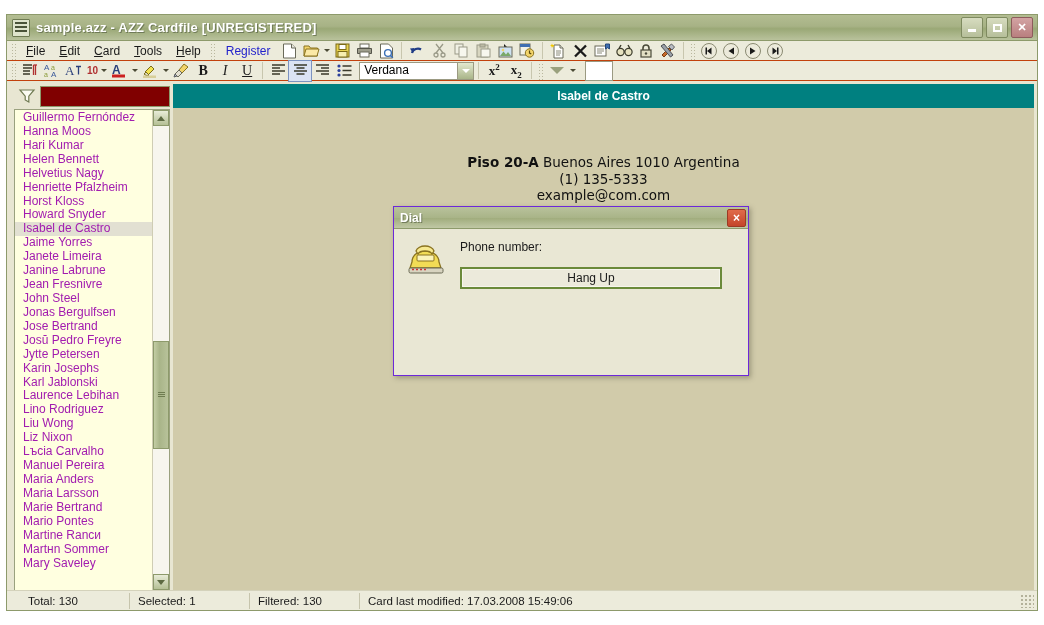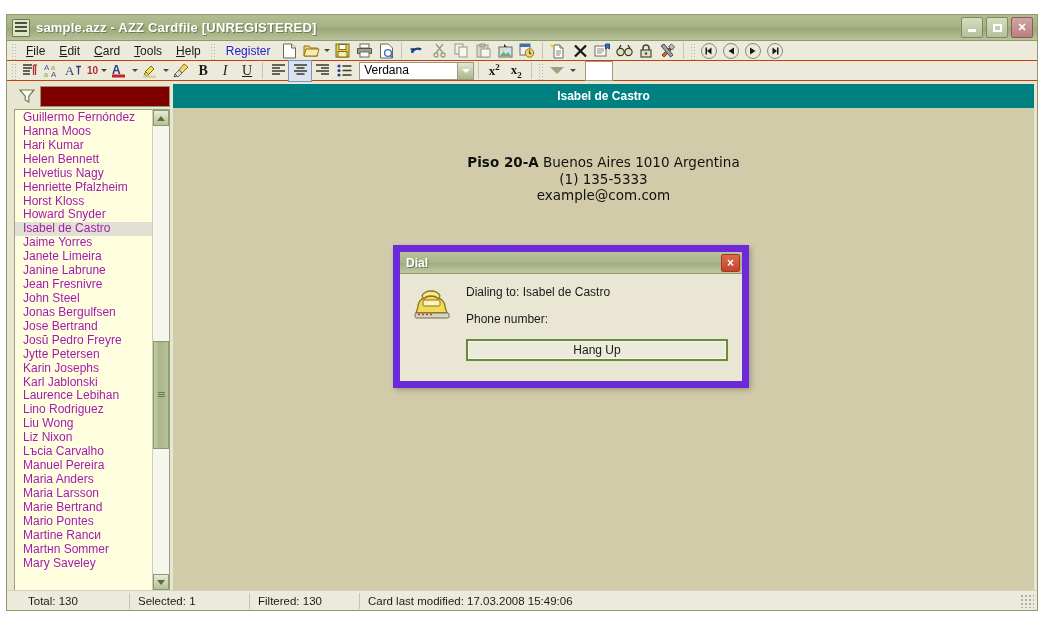--- a/index.html
+++ b/index.html
@@ -379,28 +379,27 @@
   }
   #card-text .bold { font-weight: bold; }
   #card-text .hl { background: #ffff00; }
 
   
   #dial-dialog {
     position: absolute;
     left: 220px;
     top: 98px;
     width: 356px;
-    height: 143px;
+    height: 170px;
     background: #e9e7d4;
-    border: 7px solid #6d28d9;
+    border: 1px solid #6d28d9;
     box-sizing: border-box;
     box-shadow: 2px 2px 5px rgba(60,60,40,.35);
     display: flex;
     flex-direction: column;
-    margin-top: 39px;
   }
   #dial-titlebar {
     height: 21px;
     background: linear-gradient(to bottom, #b9c29c 0%, #a9b488 50%, #9fab7b 51%, #c0c8a5 100%);
     border-bottom: 1px solid #8d9a6b;
     display: flex;
     align-items: center;
     padding: 0 2px 0 6px;
     flex: none;
   }
@@ -869,21 +868,20 @@
             <div id="phone-icon">
               <svg width="42" height="36" viewBox="0 0 42 36">
                 <path d="M6 20c0-6 5-11 13-11s14 5 14 11l2 6H4z" fill="#f2dc55" stroke="#8a7320" stroke-width="1.3"></path>
                 <path d="M10 9c1-3 5-5 9-5s8 2 9 5l-2 3c-1-2-4-3-7-3s-6 1-7 3z" fill="#f7e98f" stroke="#8a7320" stroke-width="1.3"></path>
                 <rect x="11" y="13" width="17" height="6" rx="1" fill="#fbf3b8" stroke="#8a7320"></rect>
                 <rect x="3" y="26" width="34" height="5" rx="1.5" fill="#d8d4c0" stroke="#6a6a55"></rect>
                 <path d="M6 27.5h2M10 27.5h2M14 27.5h2M18 27.5h2" stroke="#cc3333" stroke-width="1.6"></path>
               </svg>
             </div>
             <div id="dial-right">
-              <div class="dial-line">Dialing to: Isabel de Castro</div>
               <div class="dial-line">Phone number:</div>
               <div id="hangup-button">Hang Up</div>
             </div>
           </div>
         </div>
       </div>
     </div>
   </div>
 
   <div id="status-bar">

